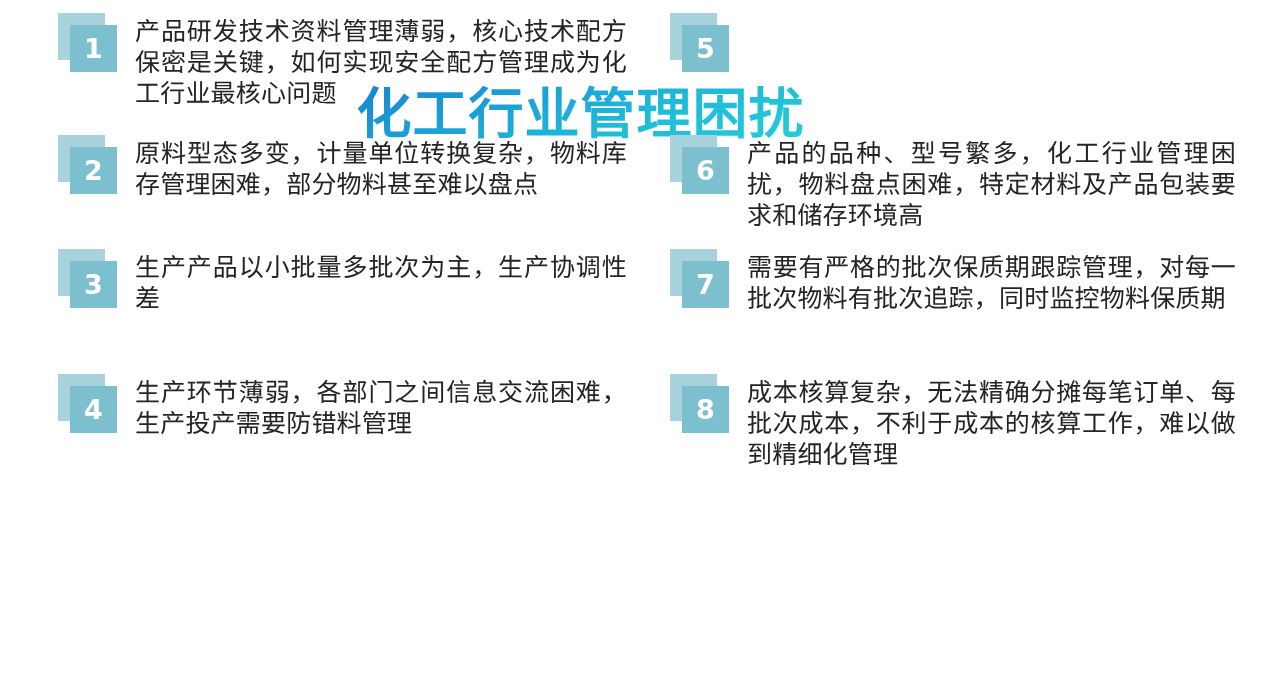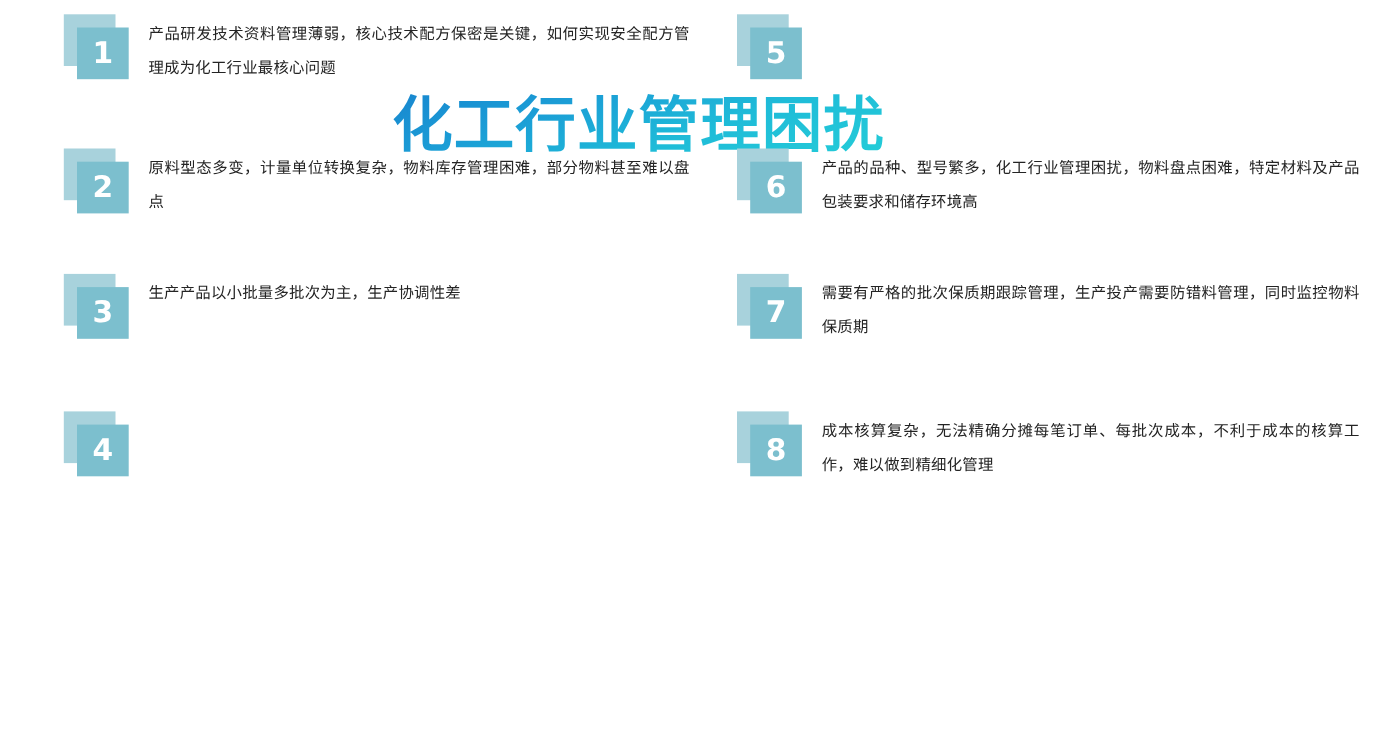--- a/index.html
+++ b/index.html
@@ -100,21 +100,21 @@
     font-size: 27px;
     font-weight: bold;
     line-height: 1;
   }
 
   
   .item-text {
     margin-left: 15px;
     padding-top: 5px;
     font-family: "DejaVu Sans", "Liberation Sans", sans-serif;
-    font-size: 14px;
+    font-size: 25px;
     line-height: 31px;
     color: #242424;
     letter-spacing: 0.2px;
     text-align: justify;
   }
   .item.col-left  .item-text { width: 492px; }
   .item.col-right .item-text { width: 492px; }
 
   .layer { position: absolute; left: 0; top: 0; width: 1264px; height: 687px; }
 </style>
@@ -155,20 +155,21 @@
       </div>
       <div class="item-text">生产产品以小批量多批次为主，生产协调性差</div>
     </div>
 
     <div class="item col-left row-4">
       <div class="badge">
         <span class="back-square"></span>
         <span class="front-square"></span>
         <span class="badge-num">4</span>
       </div>
+      <div class="item-text">生产环节薄弱，各部门之间信息交流困难，生产投产需要防错料管理</div>
     </div>
 
     <div class="item col-right row-1">
       <div class="badge">
         <span class="back-square"></span>
         <span class="front-square"></span>
         <span class="badge-num">5</span>
       </div>
     </div>
 
@@ -180,21 +181,21 @@
       </div>
       <div class="item-text">产品的品种、型号繁多，化工行业管理困扰，物料盘点困难，特定材料及产品包装要求和储存环境高</div>
     </div>
 
     <div class="item col-right row-3">
       <div class="badge">
         <span class="back-square"></span>
         <span class="front-square"></span>
         <span class="badge-num">7</span>
       </div>
-      <div class="item-text">需要有严格的批次保质期跟踪管理，生产投产需要防错料管理，同时监控物料保质期</div>
+      <div class="item-text">需要有严格的批次保质期跟踪管理，对每一批次物料有批次追踪，同时监控物料保质期</div>
     </div>
 
     <div class="item col-right row-4">
       <div class="badge">
         <span class="back-square"></span>
         <span class="front-square"></span>
         <span class="badge-num">8</span>
       </div>
       <div class="item-text">成本核算复杂，无法精确分摊每笔订单、每批次成本，不利于成本的核算工作，难以做到精细化管理</div>
     </div>

